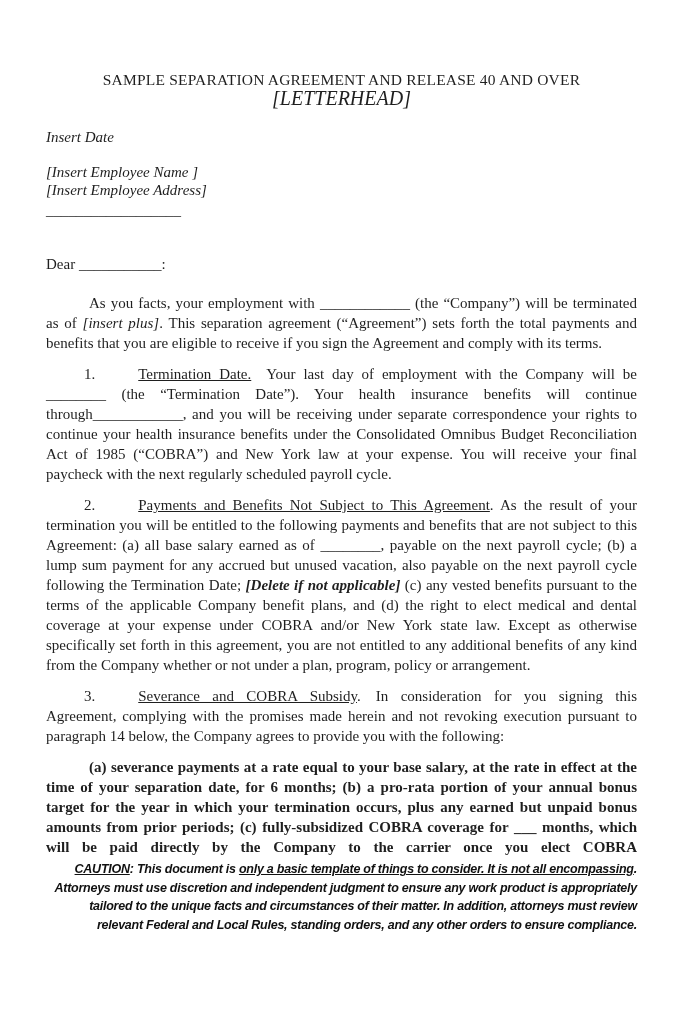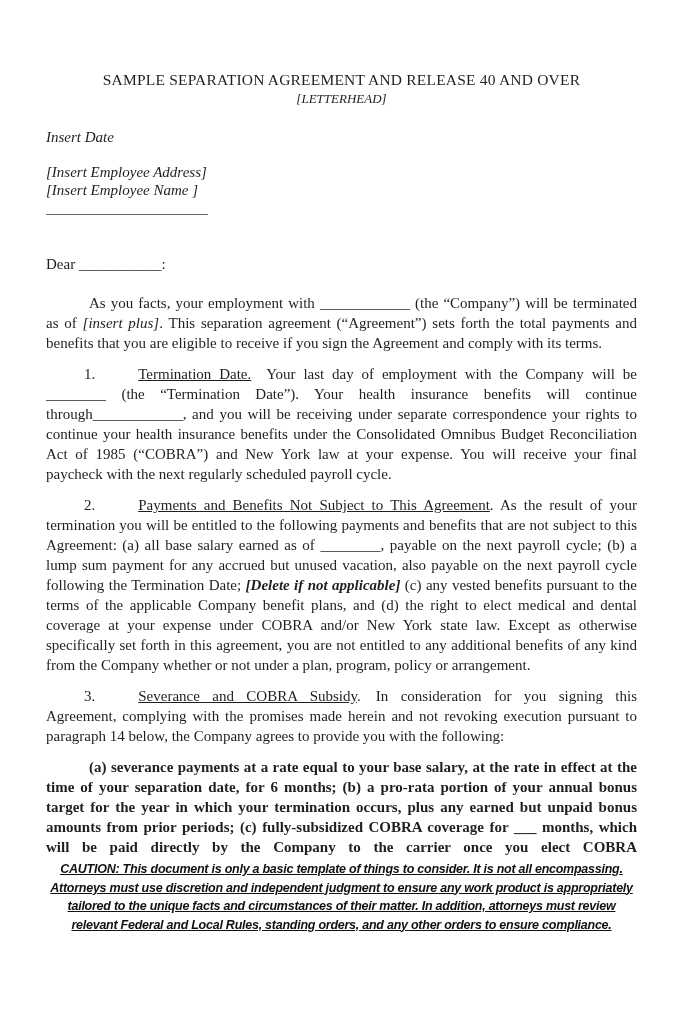--- a/index.html
+++ b/index.html
@@ -20,26 +20,26 @@
     margin: 0;
     text-align: center;
     font-size: 15.5px;
     font-weight: normal;
     line-height: 19px;
     letter-spacing: 0.2px;
   }
   .letterhead {
     text-align: center;
     font-style: italic;
-    font-size: 13px;
+    font-size: 20px;
     line-height: 19px;
   }
   .insert-date { margin-top: 20px; font-style: italic; line-height: 19px; }
   .addr-block { margin-top: 16px; font-style: italic; line-height: 18px; }
-  .blank-line { margin-top: 2px; line-height: 18px; font-family: Liberation Mono, monospace; }
+  .blank-line { margin-top: 2px; line-height: 18px; }
   .salutation { margin-top: 36px; line-height: 19px; }
   p.body {
     margin: 11px 0 0 0;
     text-align: justify;
     line-height: 20px;
   }
   p.intro { margin-top: 19px; text-indent: 43px; }
   p.sec   { text-indent: 38px; }
   p.suba  { text-indent: 43px; text-align-last: justify; font-weight: bold; }
   .tab { display: inline-block; width: 43px; }
@@ -49,37 +49,36 @@
   .page-num { text-align: center; line-height: 17px; margin-top: 0; }
   .caution {
     margin-top: 3px;
     font-family: "Liberation Sans", "DejaVu Sans", sans-serif;
     font-weight: bold;
     font-style: italic;
     font-size: 12.5px;
     letter-spacing: -0.25px;
     line-height: 18.5px;
     color: #111111;
-    text-align: center;
-    text-decoration: underline;
+    text-align: right;
   }
 </style>
 </head>
 <body>
 
 <div class="page">
 
   <h1 class="doc-title">SAMPLE SEPARATION AGREEMENT AND RELEASE 40 AND OVER</h1>
   <div class="letterhead">[LETTERHEAD]</div>
 
   <div class="insert-date">Insert Date</div>
 
   <div class="addr-block">
+    <div>[Insert Employee Name ]</div>
     <div>[Insert Employee Address]</div>
-    <div>[Insert Employee Name ]</div>
   </div>
 
   <div class="blank-line">__________________</div>
 
   <div class="salutation"><span>Dear </span><span>___________</span><span>:</span></div>
 
   <p class="body intro"><span>As you facts, your employment with </span><span>____________</span><span> (the “Company”) will be terminated as of </span><span class="it">[insert plus]</span><span>.  This separation agreement (“Agreement”) sets forth the total payments and benefits that you are eligible to receive if you sign the Agreement and comply with its terms.</span></p>
 
   <p class="body sec"><span>1.</span><span class="tab"></span><span class="u">Termination Date.</span><span>  Your last day of employment with the Company will be </span><span>________</span><span> (the “Termination Date”).  Your health insurance benefits will continue through</span><span>____________</span><span>, and you will be receiving under separate correspondence your rights to continue your health insurance benefits under the Consolidated Omnibus Budget Reconciliation Act of 1985 (“COBRA”) and New York law at your expense.  You will receive your final paycheck with the next regularly scheduled payroll cycle.</span></p>
 

